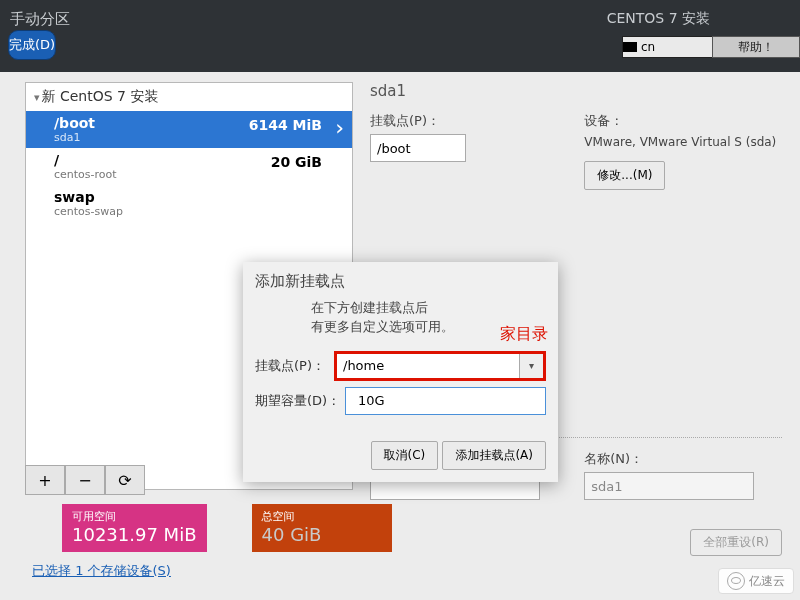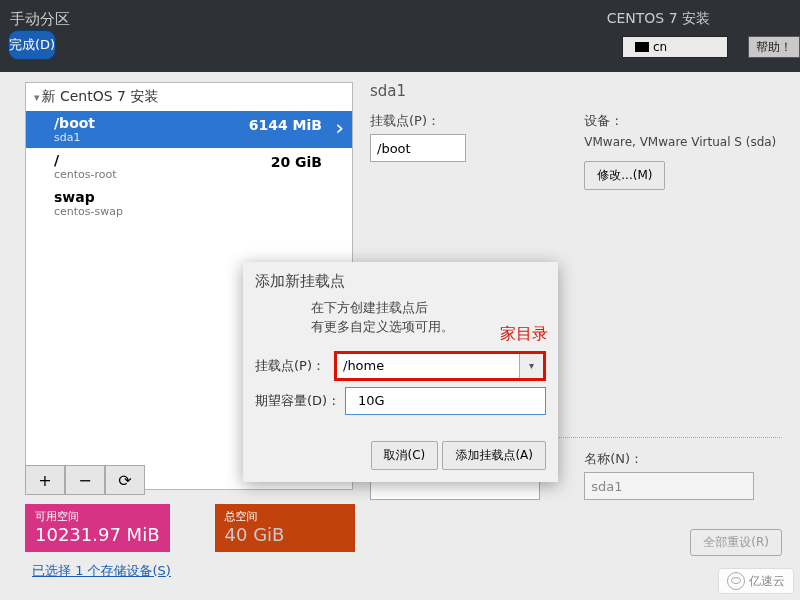--- a/index.html
+++ b/index.html
@@ -1,42 +1,42 @@
 <!DOCTYPE html>
 <html><head>
 <meta charset="utf-8">
 <style>
   * { box-sizing: border-box; margin: 0; padding: 0; font-family: "DejaVu Sans", "WenQuanYi Micro Hei", sans-serif; }
   body { width: 800px; height: 600px; overflow: hidden; background: #ececec; position: relative; font-size: 13px; }
   .topbar { background: #2e3236; color: #d6dadf; height: 72px; position: relative; }
   .topbar .title-left { position: absolute; left: 10px; top: 10px; font-size: 15px; color:#c8ccd0; }
   .topbar .done-btn { position: absolute; left: 8px; top: 30px; background: #1a5fb4; color: #fff; border: 1px solid #0f3c74; padding: 5px 0; font-size: 13px; cursor:pointer; border-radius:10px;}
   .topbar .title-right { position: absolute; right: 90px; top: 10px; font-size: 14px; color:#c8ccd0;}
-  .topbar .kb-sel { position: absolute; right: 72px; top: 36px; width: 106px; height: 22px; background: #eaeaea; border:1px solid #222; display:flex; align-items:center; gap:4px; padding:0 12px; color:#000; font-size:12px;}
+  .topbar .kb-sel { position: absolute; right: 72px; top: 36px; width: 106px; height: 22px; background: #eaeaea; border:1px solid #222; display:flex; align-items:center; gap:4px; padding:0 0; color:#000; font-size:12px;}
   .kb-sel .kbicon { width:14px; height:10px; background:#000; position:relative;}
-  .topbar .help-btn { position: absolute; right: 0; top: 36px; width: 52px; height: 22px; background: #c9c9c9; border:1px solid #555; font-size:12px; color:#222; cursor:pointer;}
+  .topbar .help-btn { position: absolute; right: 0; top: 36px; width: 88px; height: 22px; background: #c9c9c9; border:1px solid #555; font-size:12px; color:#222; cursor:pointer;}
   .main { position:absolute; top:72px; left:0; right:0; bottom:0; background:#ececec; }
   .left-panel { position:absolute; left:25px; top:10px; width:328px; bottom:110px; border:1px solid #b8b8b8; background:#fff; }
   .lp-head { padding:5px 8px; font-size:14px; color:#333; }
   .lp-head::before { content:"▾"; color:#777; margin-right:2px; font-size:11px; }
   .lp-section { padding:2px 18px; color:#888; font-size:14px;}
   .partition { padding:4px 10px 4px 28px; position:relative; }
   .partition .pname { font-weight:bold; font-size:14px; }
   .partition .psub { font-size:11px; color:#777; }
   .partition .psize { position:absolute; right:30px; top:6px; font-weight:bold; font-size:14px; }
   .partition.selected { background:#2c76d2; color:#fff; }
   .partition.selected .psub { color:#d6e6f8; }
   .partition.selected::after { content:"›"; position:absolute; right:8px; top:4px; font-size:22px; color:#fff;}
   .lp-toolbar { position:absolute; left:25px; bottom:105px; width:328px; height:30px; display:flex; }
   .lp-toolbar button { width:40px; height:30px; border:1px solid #aaa; background:#e6e6e6; font-size:16px; cursor:pointer; }
   .space-bars { position:absolute; left:25px; bottom:48px; display:flex; gap:5px;}
   .space { padding:5px 10px 7px; color:#fff; min-width:140px;}
   .space .sl { font-size:11px; }
   .space .sv { font-size:18px; font-weight:normal; }
-  .space.avail { background:#d63384; }
+  .space.avail { background:#d63384;margin-left:37px; }
   .space.total { background:#c2410c;margin-left:40px; }
   .space.dim .sv{ color:#c9c9c9;}
   .storage-link { position:absolute; left:32px; bottom:20px; color:#1a5fb4; text-decoration:underline; font-size:13px; cursor:pointer; }
   .right-panel { position:absolute; left:370px; top:10px; right:18px; bottom:20px; }
   .rp-title { font-size:15px; color:#555; margin-bottom:12px; }
   .rp-row { display:flex; justify-content:space-between; margin-top:8px; }
   .col { width:48%; }
   .lbl { font-size:13px; color:#444; margin-bottom:4px; display:block; }
   .inp { width:96px; height:28px; border:1px solid #aaa; background:#fff; padding:0 6px; font-size:13px;}
   .dev-text { font-size:12px; color:#444; line-height:1.4; }

